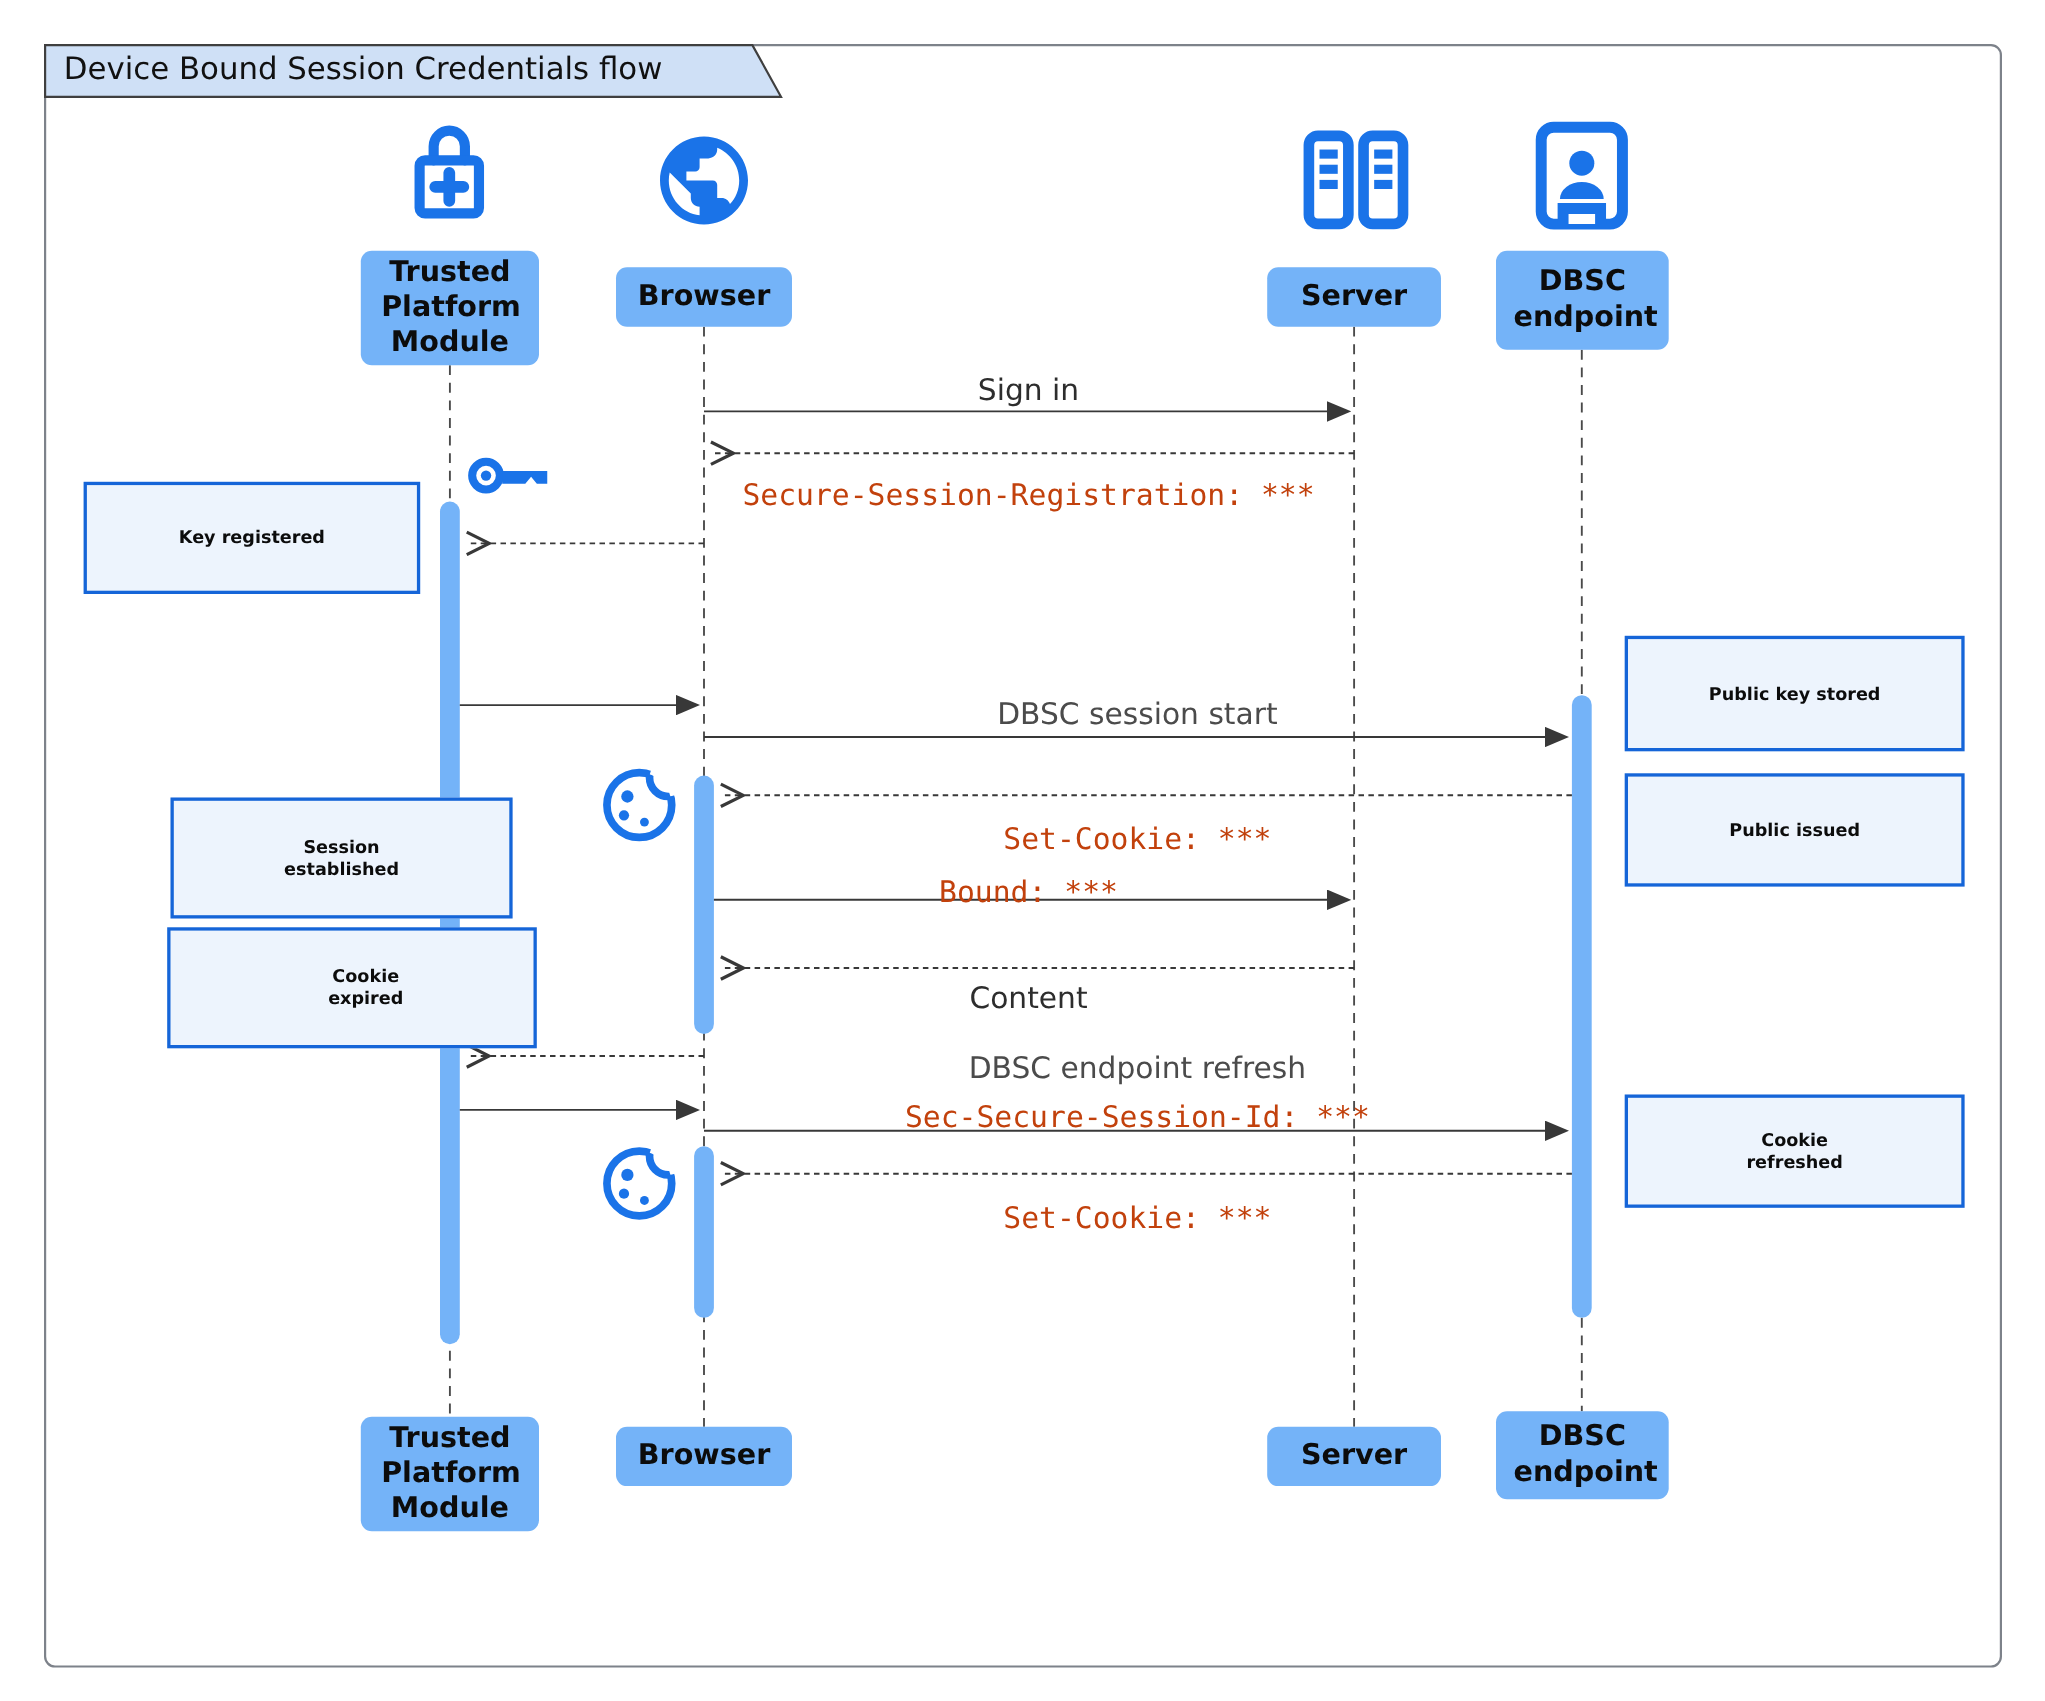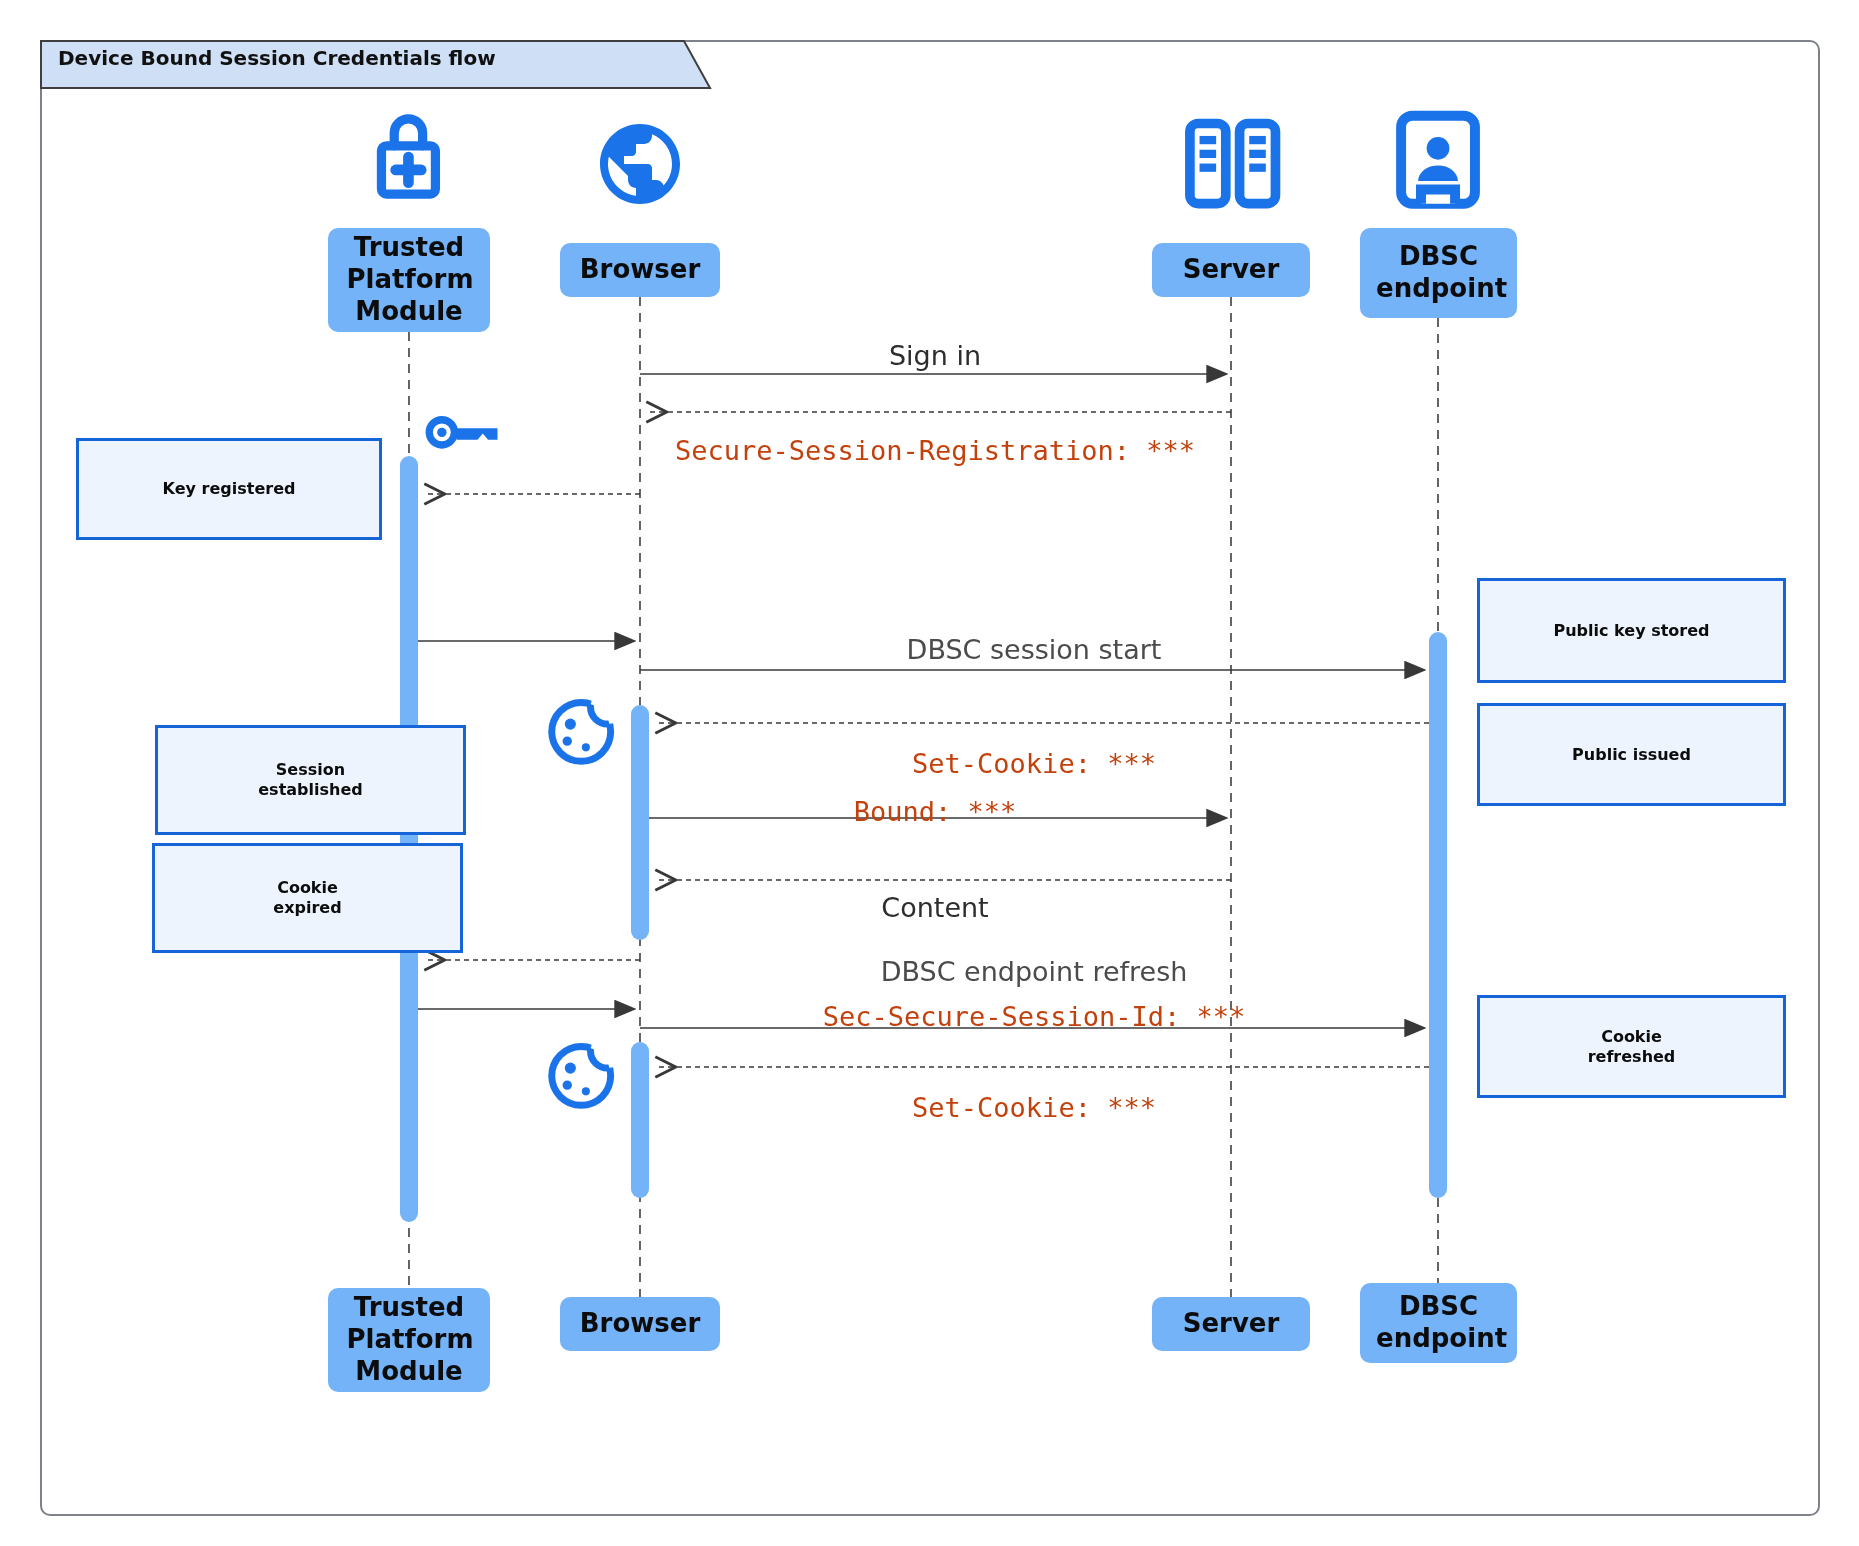--- a/index.html
+++ b/index.html
@@ -1,21 +1,21 @@
 <!DOCTYPE html>
 <html><head>
 <meta charset="utf-8">
 <style>
   html,body{margin:0;padding:0;background:#ffffff;}
   #stage{position:relative;width:1859px;height:1546px;background:#ffffff;
          font-family:"DejaVu Sans","Liberation Sans",sans-serif;overflow:hidden;}
   #frame{position:absolute;left:40px;top:40px;width:1776px;height:1472px;
          border:2px solid #7d828a;border-radius:10px;}
   #title-tab{position:absolute;left:40px;top:40px;width:672px;height:50px;}
-  #title-text{position:absolute;left:58px;top:46px;font-size:20px;font-weight:bold;color:#111;white-space:nowrap;}
+  #title-text{position:absolute;left:58px;top:46px;font-size:28px;font-weight:normal;color:#111;white-space:nowrap;}
   svg.layer{position:absolute;left:0;top:0;}
   .pbox{position:absolute;background:#74b3f8;border-radius:10px;
         display:flex;align-items:center;justify-content:center;text-align:center;
         font-weight:bold;font-size:26px;color:#0c0c0c;line-height:1.22;}
   .note{position:absolute;background:#edf4fd;border:3px solid #1565d8;
         display:flex;align-items:center;justify-content:center;text-align:center;
         font-weight:bold;font-size:16px;color:#0c0c0c;line-height:1.22;}
   .wrap-2{max-width:175px;display:inline-block;}
   .wrap-cookie{max-width:130px;display:inline-block;}
   .wrap-3{max-width:125px;display:inline-block;}
@@ -162,21 +162,21 @@
   <div class="pbox" style="left:1360px;top:1283px;width:157px;height:80px;">
     <span class="wrap-3">DBSC endpoint</span>
     </div>
 
   <div class="note" style="left:76px;top:438px;width:300px;height:96px;">
     <span>Key registered</span>
     </div>
   <div class="note" style="left:155px;top:683px;width:305px;height:104px;margin-top:42px;">
     <span class="wrap-2">Session established</span>
     </div>
-  <div class="note" style="left:152px;top:843px;width:305px;height:104px;">
+  <div class="note" style="left:152px;top:843px;width:305px;height:104px;padding-left:25px;">
     <span class="wrap-cookie">Cookie expired</span>
     </div>
   <div class="note" style="left:1477px;top:578px;width:303px;height:99px;">
     <span>Public key stored</span>
     </div>
   <div class="note" style="left:1477px;top:703px;width:303px;height:97px;">
     <span class="wrap-cookie">Public issued</span>
     </div>
   <div class="note" style="left:1477px;top:995px;width:303px;height:97px;">
     <span class="wrap-cookie">Cookie refreshed</span>

